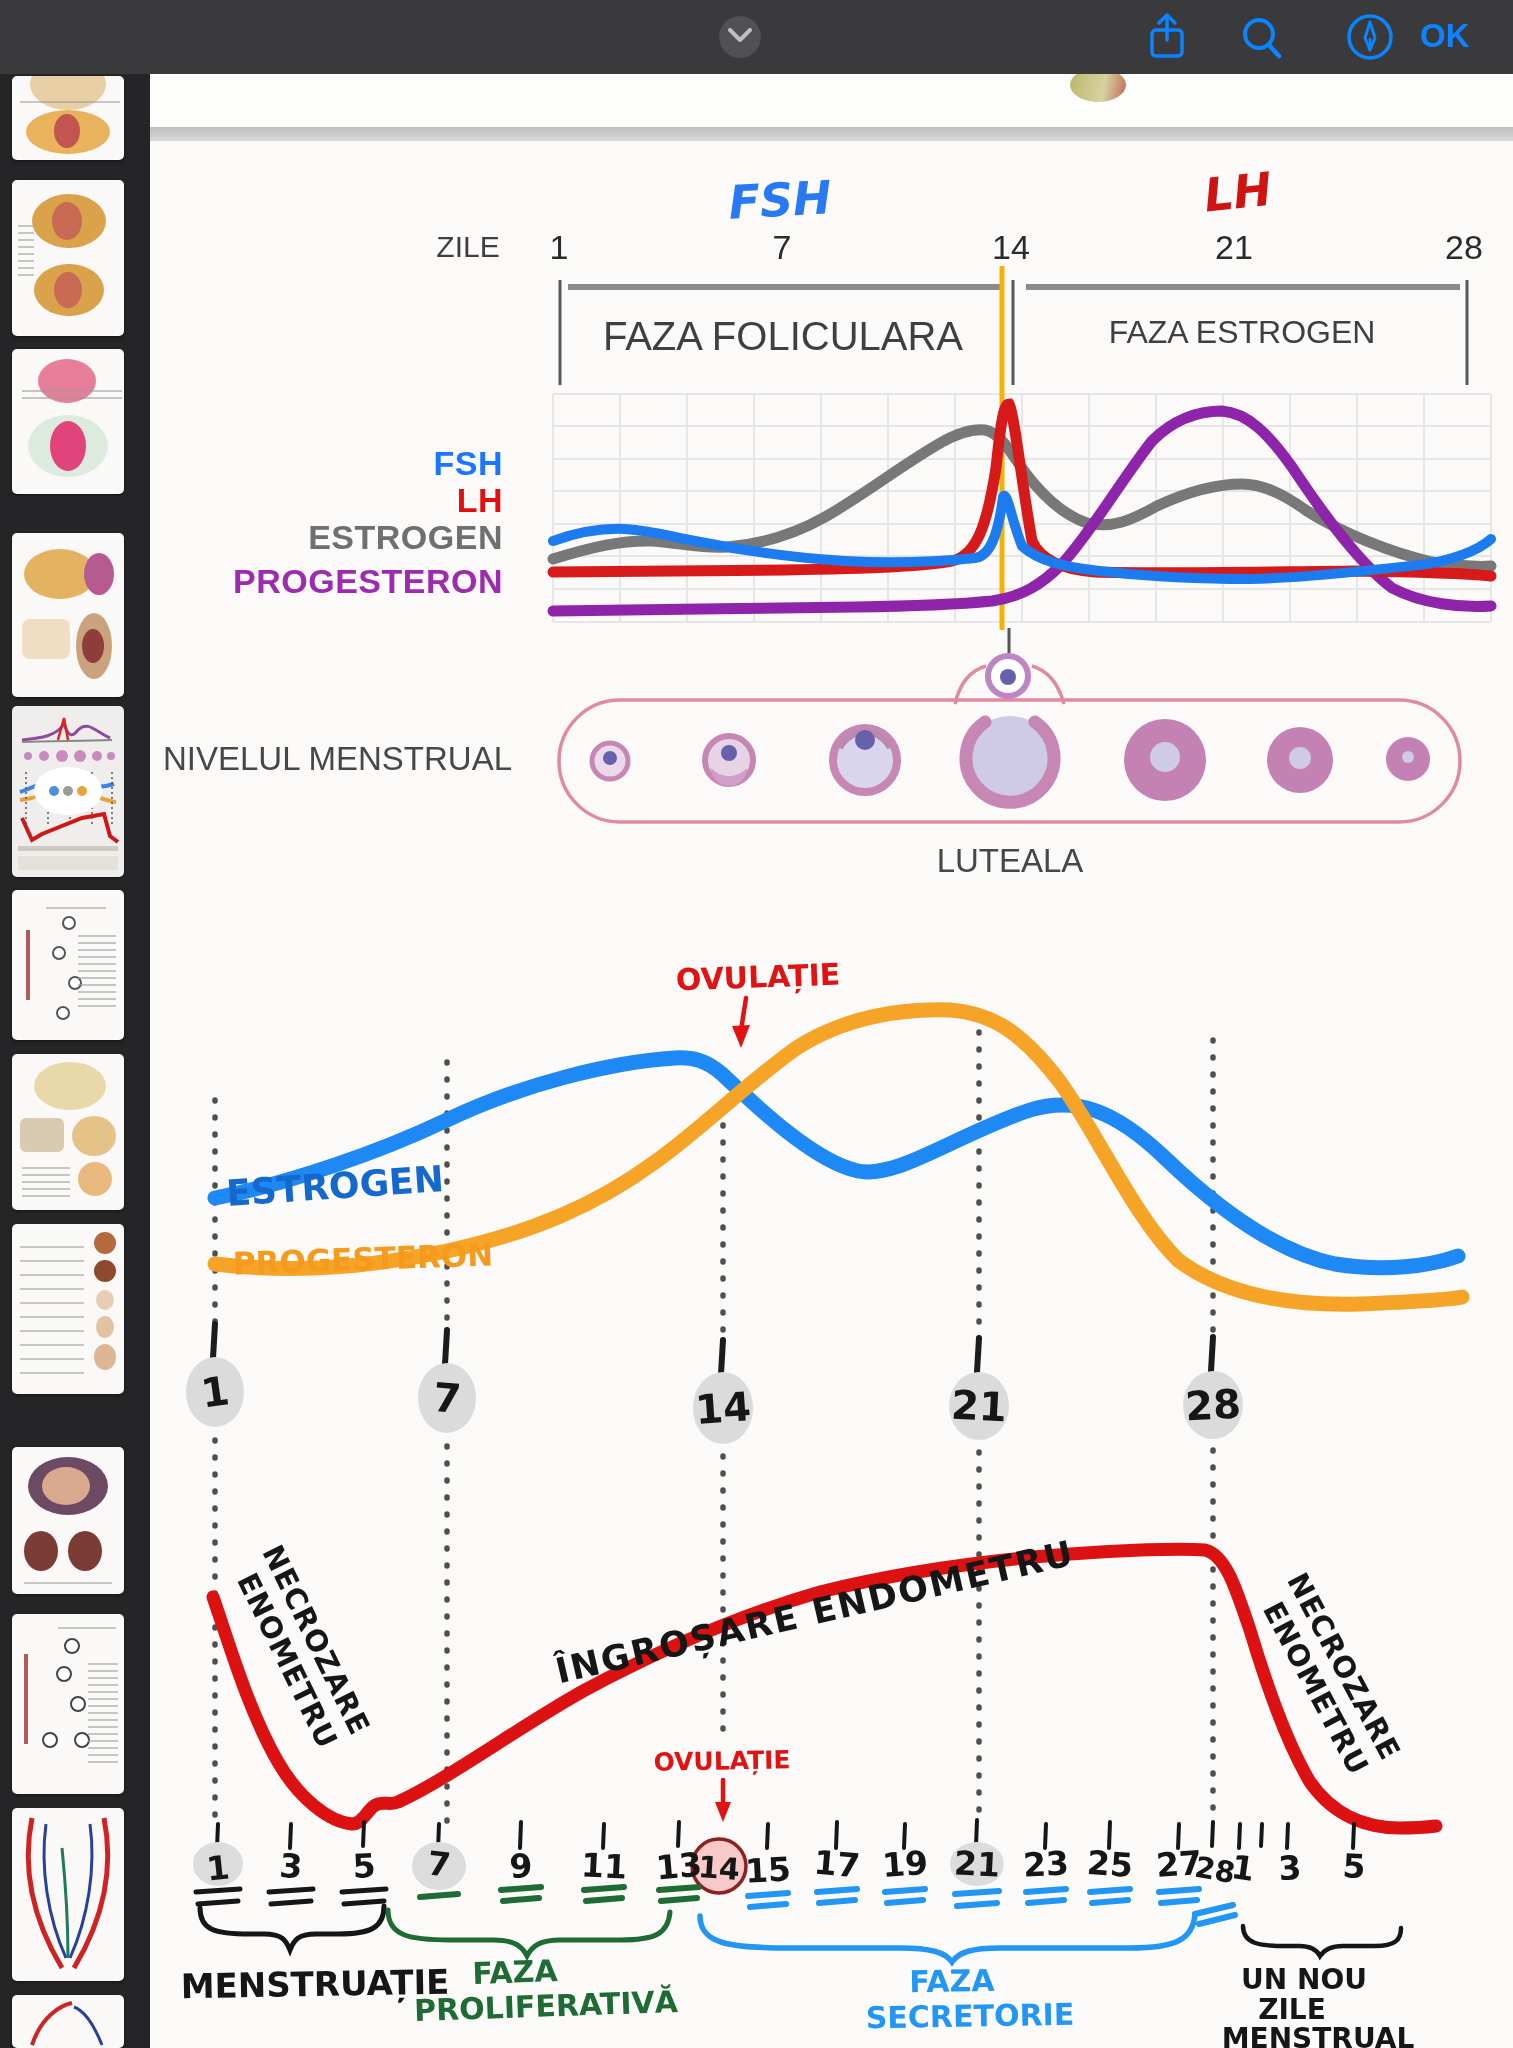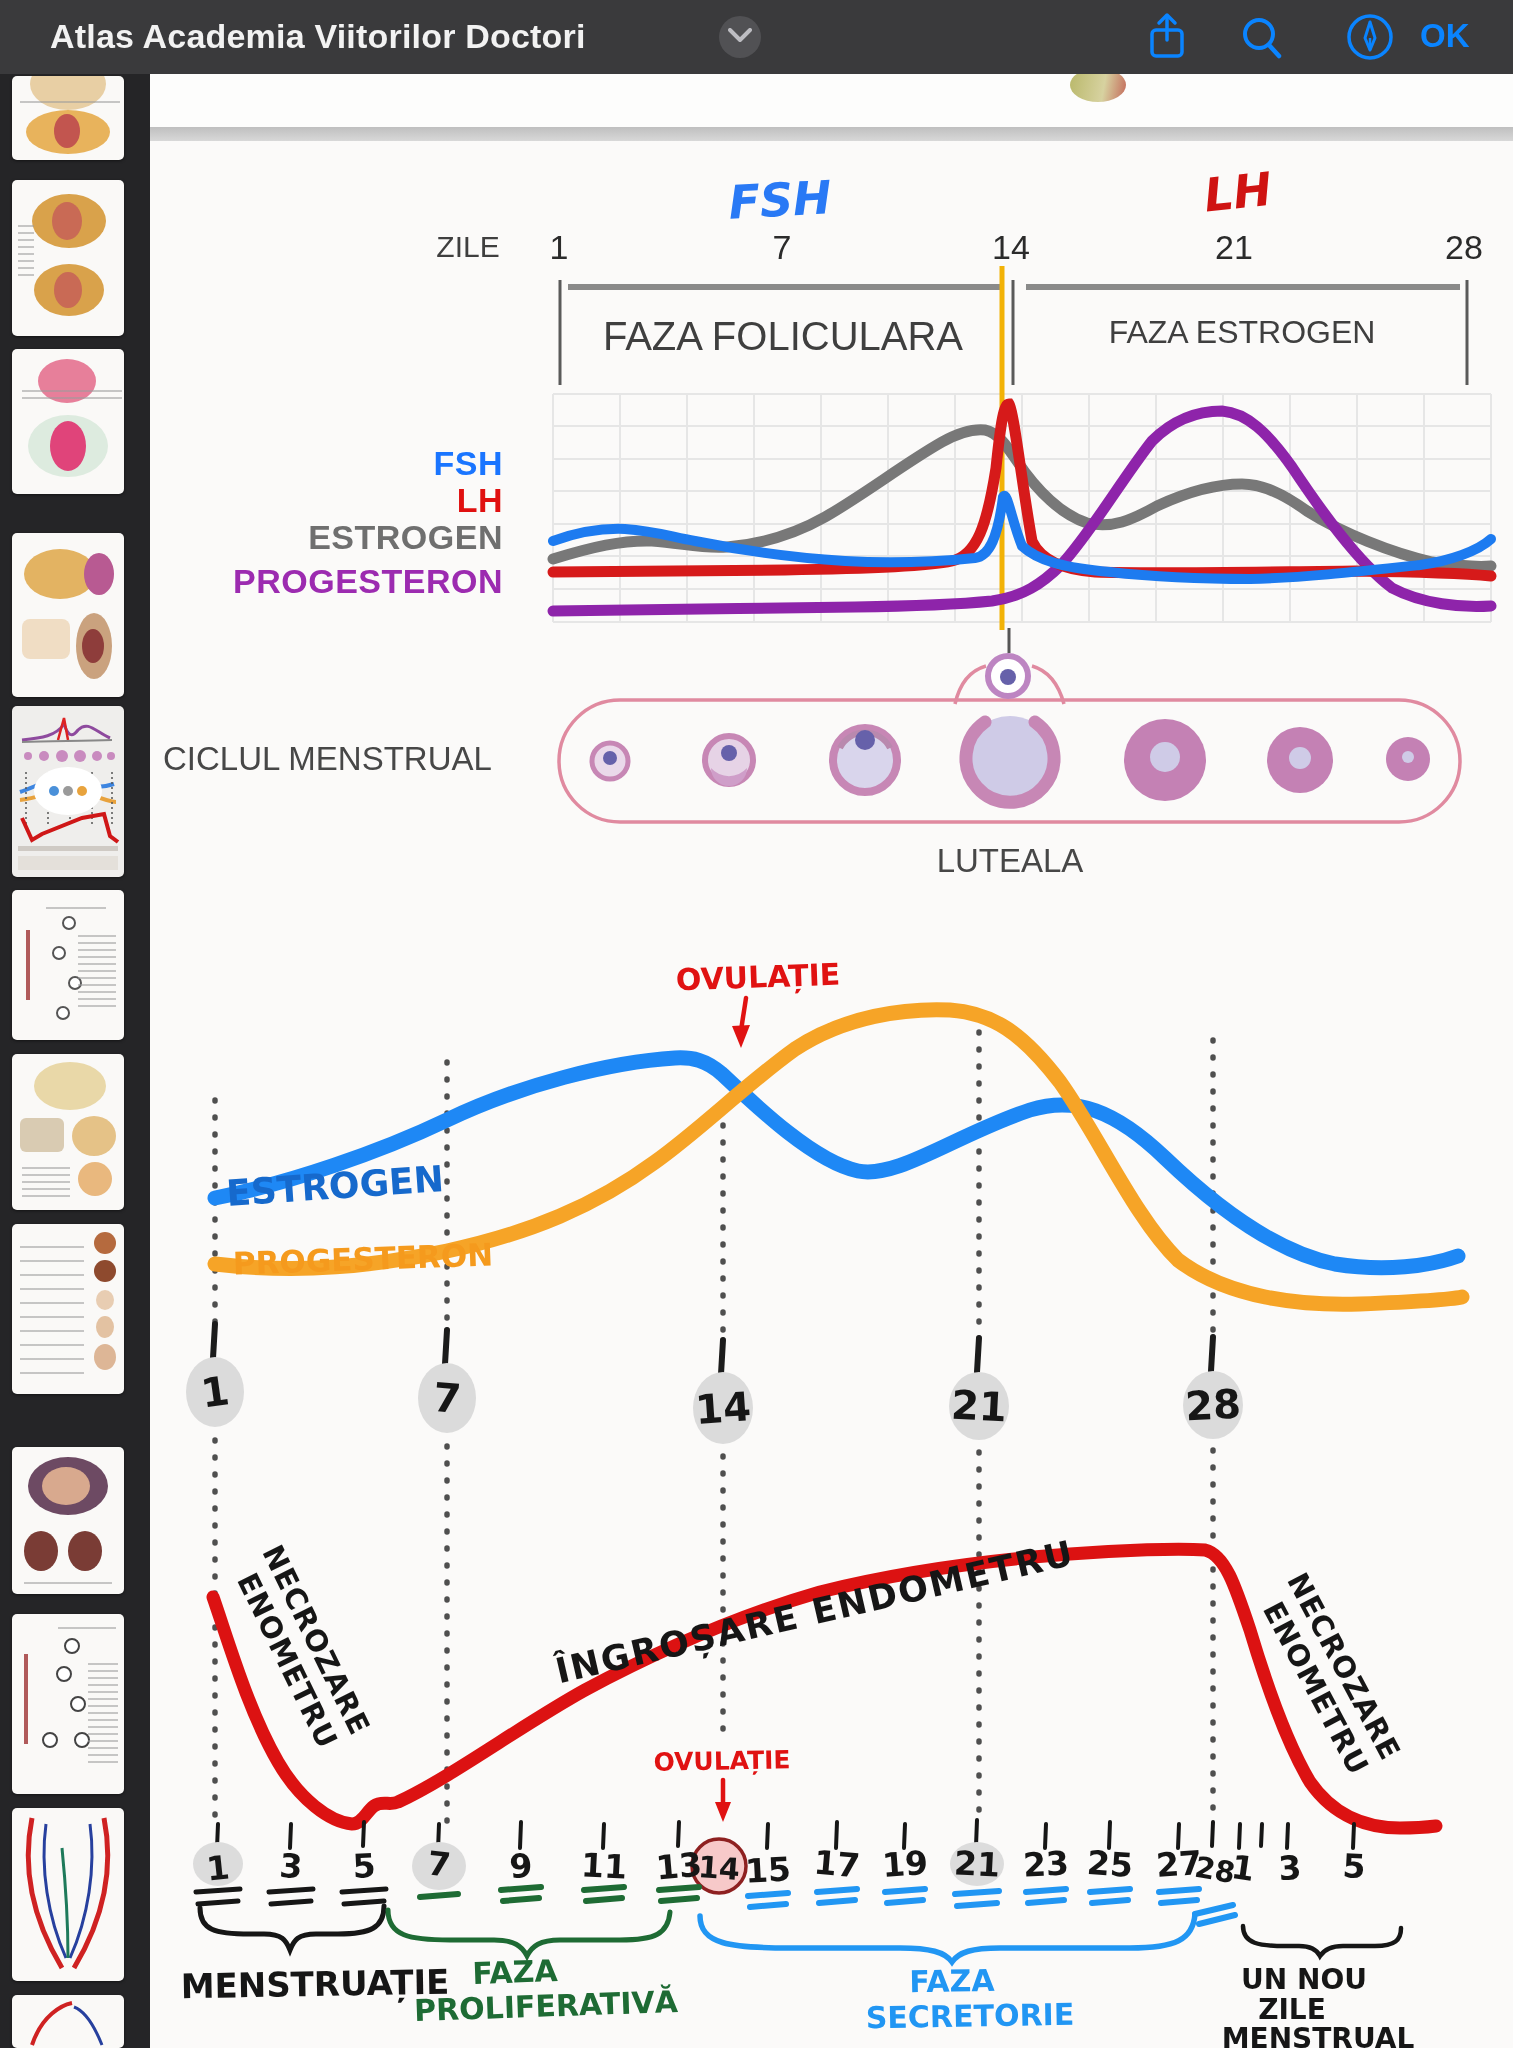--- a/index.html
+++ b/index.html
@@ -32,21 +32,20 @@
   .daynum{position:absolute;z-index:31;font-size:40px;}
   .necro{line-height:35px;font-size:29px;letter-spacing:1px;}
   .necro div:nth-child(2){margin-left:14px;}
 </style>
 </head>
 <body>
 
 <div id="app">
 
   <div id="topbar">
-    <div id="title">Atlas Academia Viitorilor Doctori</div>
     <div class="chev-circle">
       <svg width="24" height="16" viewBox="0 0 24 16">
         <path d="M2 2 L12 12 L22 2" fill="none" stroke="#bdbdc2" stroke-width="4" stroke-linecap="round" stroke-linejoin="round"></path>
       </svg>
     </div>
     <div class="bar-btn" style="left:1140px;">
       <svg width="54" height="54" viewBox="0 0 54 54">
         <rect x="12" y="20" width="30" height="26" rx="4" fill="none" stroke="#0a84ff" stroke-width="3.5"></rect>
         <line x1="27" y1="6" x2="27" y2="30" stroke="#0a84ff" stroke-width="3.5" stroke-linecap="round"></line>
         <path d="M19 13 L27 5 L35 13" fill="none" stroke="#0a84ff" stroke-width="3.5" stroke-linecap="round" stroke-linejoin="round"></path>
@@ -387,21 +386,21 @@
   <span class="lbl print ctr" style="left:782px;top:247px;font-size:34px;color:#2b2b2b;">7</span>
   <span class="lbl print ctr" style="left:1011px;top:247px;font-size:34px;color:#2b2b2b;">14</span>
   <span class="lbl print ctr" style="left:1234px;top:247px;font-size:34px;color:#2b2b2b;">21</span>
   <span class="lbl print ctr" style="left:1464px;top:247px;font-size:34px;color:#2b2b2b;">28</span>
   <div class="lbl print ctr" style="left:783px;top:336px;font-size:40px;color:#3f3f3f;">FAZA FOLICULARA</div>
   <div class="lbl print ctr" style="left:1242px;top:332px;font-size:32px;color:#3f3f3f;">FAZA ESTROGEN</div>
   <div class="legend-line" style="top:444px;color:#1a75ff;">FSH</div>
   <div class="legend-line" style="top:481px;color:#e01010;">LH</div>
   <div class="legend-line" style="top:518px;color:#6f6f6f;">ESTROGEN</div>
   <div class="legend-line" style="top:562px;color:#9c2bb0;">PROGESTERON</div>
-  <div class="lbl print" style="left:163px;top:740px;font-size:33px;">CICLUL MENSTRUAL</div>
+  <div class="lbl print" style="left:163px;top:740px;font-size:33px;">NIVELUL MENSTRUAL</div>
   <div class="lbl print ctr" style="left:1010px;top:861px;font-size:33px;">LUTEALA</div>
 
   <div class="lbl hand ctr" style="left:758px;top:977px;font-size:30px;color:#e01212;transform:translate(-50%,-50%) rotate(-2deg);">OVULAȚIE</div>
   <div class="lbl hand ctr" style="left:335px;top:1186px;font-size:36px;color:#1669cc;transform:translate(-50%,-50%) rotate(-4deg);">ESTROGEN</div>
   <div class="lbl hand ctr" style="left:363px;top:1259px;font-size:31px;color:#f59a1d;transform:translate(-50%,-50%) rotate(-2deg);">PROGESTERON</div>
 
   <div class="daynum hand ctr" style="left:215px;top:1392px;transform:translate(-50%,-50%) rotate(-8deg);">1</div>
   <div class="daynum hand ctr" style="left:447px;top:1398px;transform:translate(-50%,-50%) rotate(5deg);">7</div>
   <div class="daynum hand ctr" style="left:723px;top:1408px;transform:translate(-50%,-50%) rotate(-4deg);">14</div>
   <div class="daynum hand ctr" style="left:979px;top:1406px;transform:translate(-50%,-50%) rotate(3deg);">21</div>

